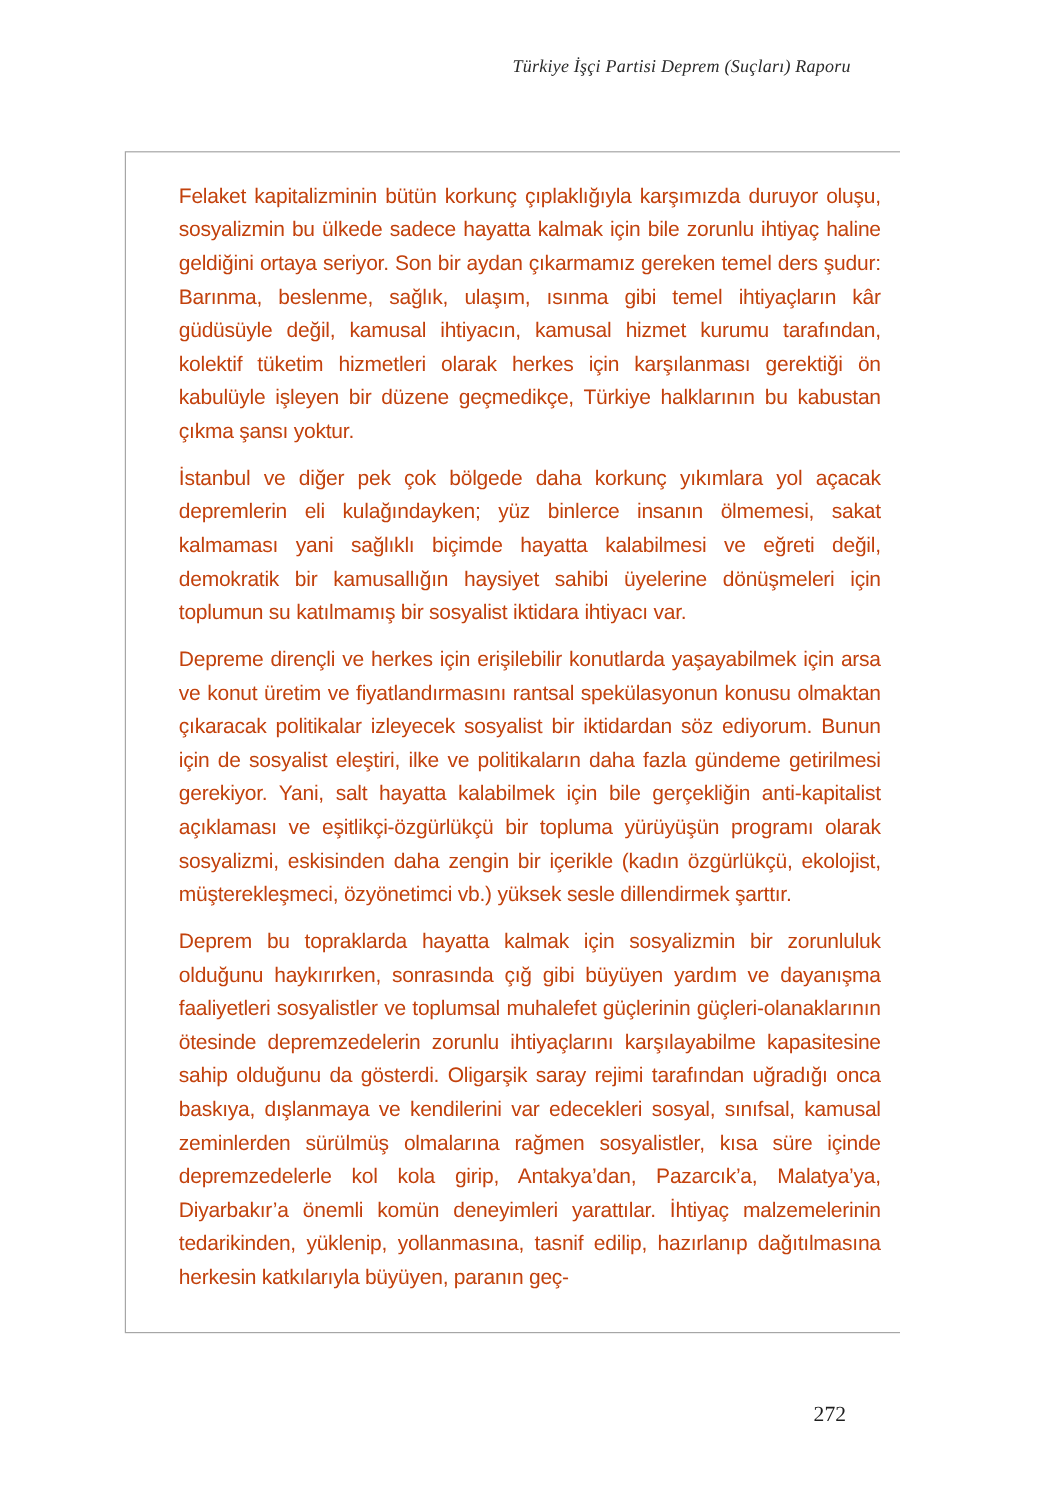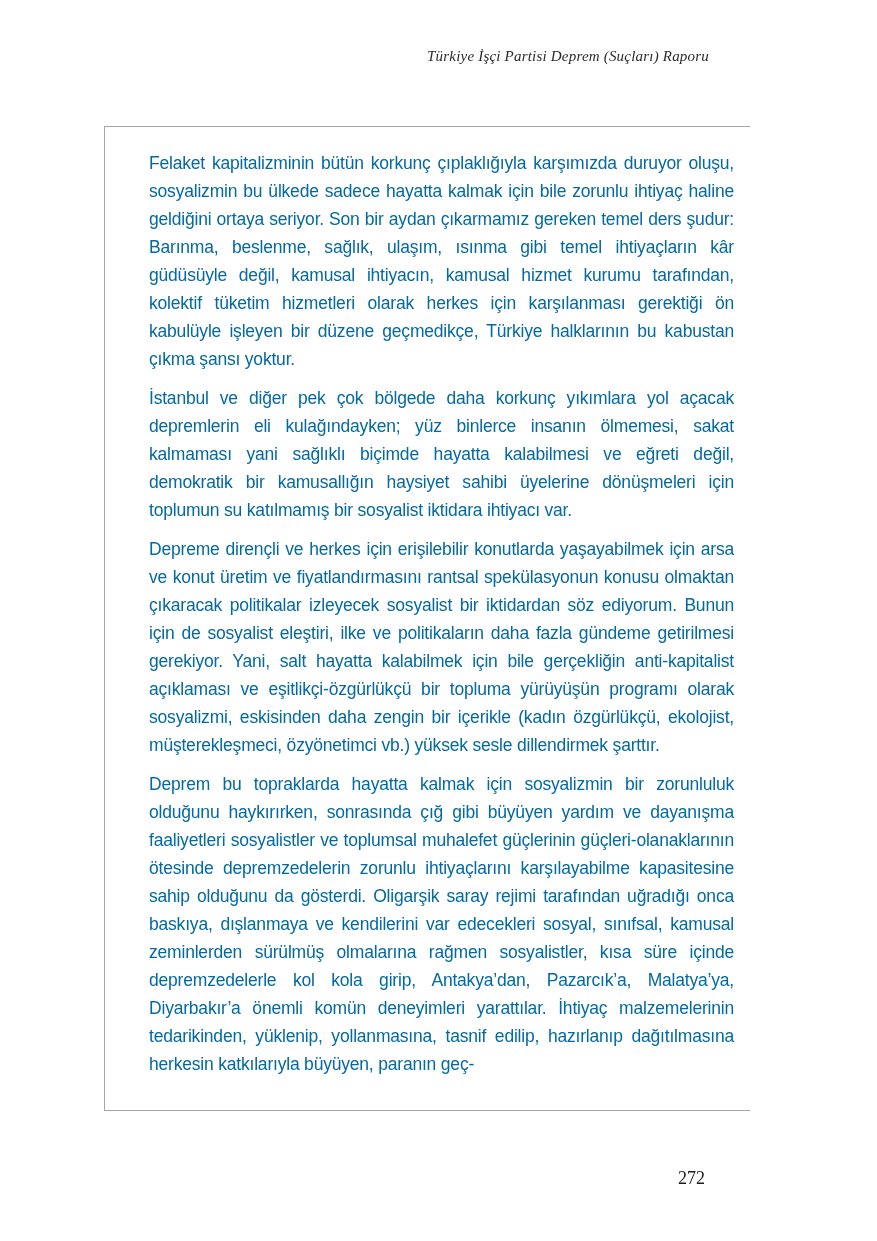--- a/index.html
+++ b/index.html
@@ -36,21 +36,21 @@
     border: 1.5px solid #a6a6a6;
     background: #ffffff;
     padding: 22px 36px 22px 44px;
     overflow: hidden;
   }
   .content-box p {
     margin: 0 0 11px 0;
     font-family: "Liberation Sans", sans-serif;
     font-size: 17.5px;
     line-height: 28px;
-    color: #0369a1;
+    color: #c2410c;
     text-align: justify;
     letter-spacing: -0.2px;
   }
   .content-box p:last-child {
     margin-bottom: 16px;
   }
   .page-number {
     position: absolute;
     top: 1168px;
     right: 45px;

